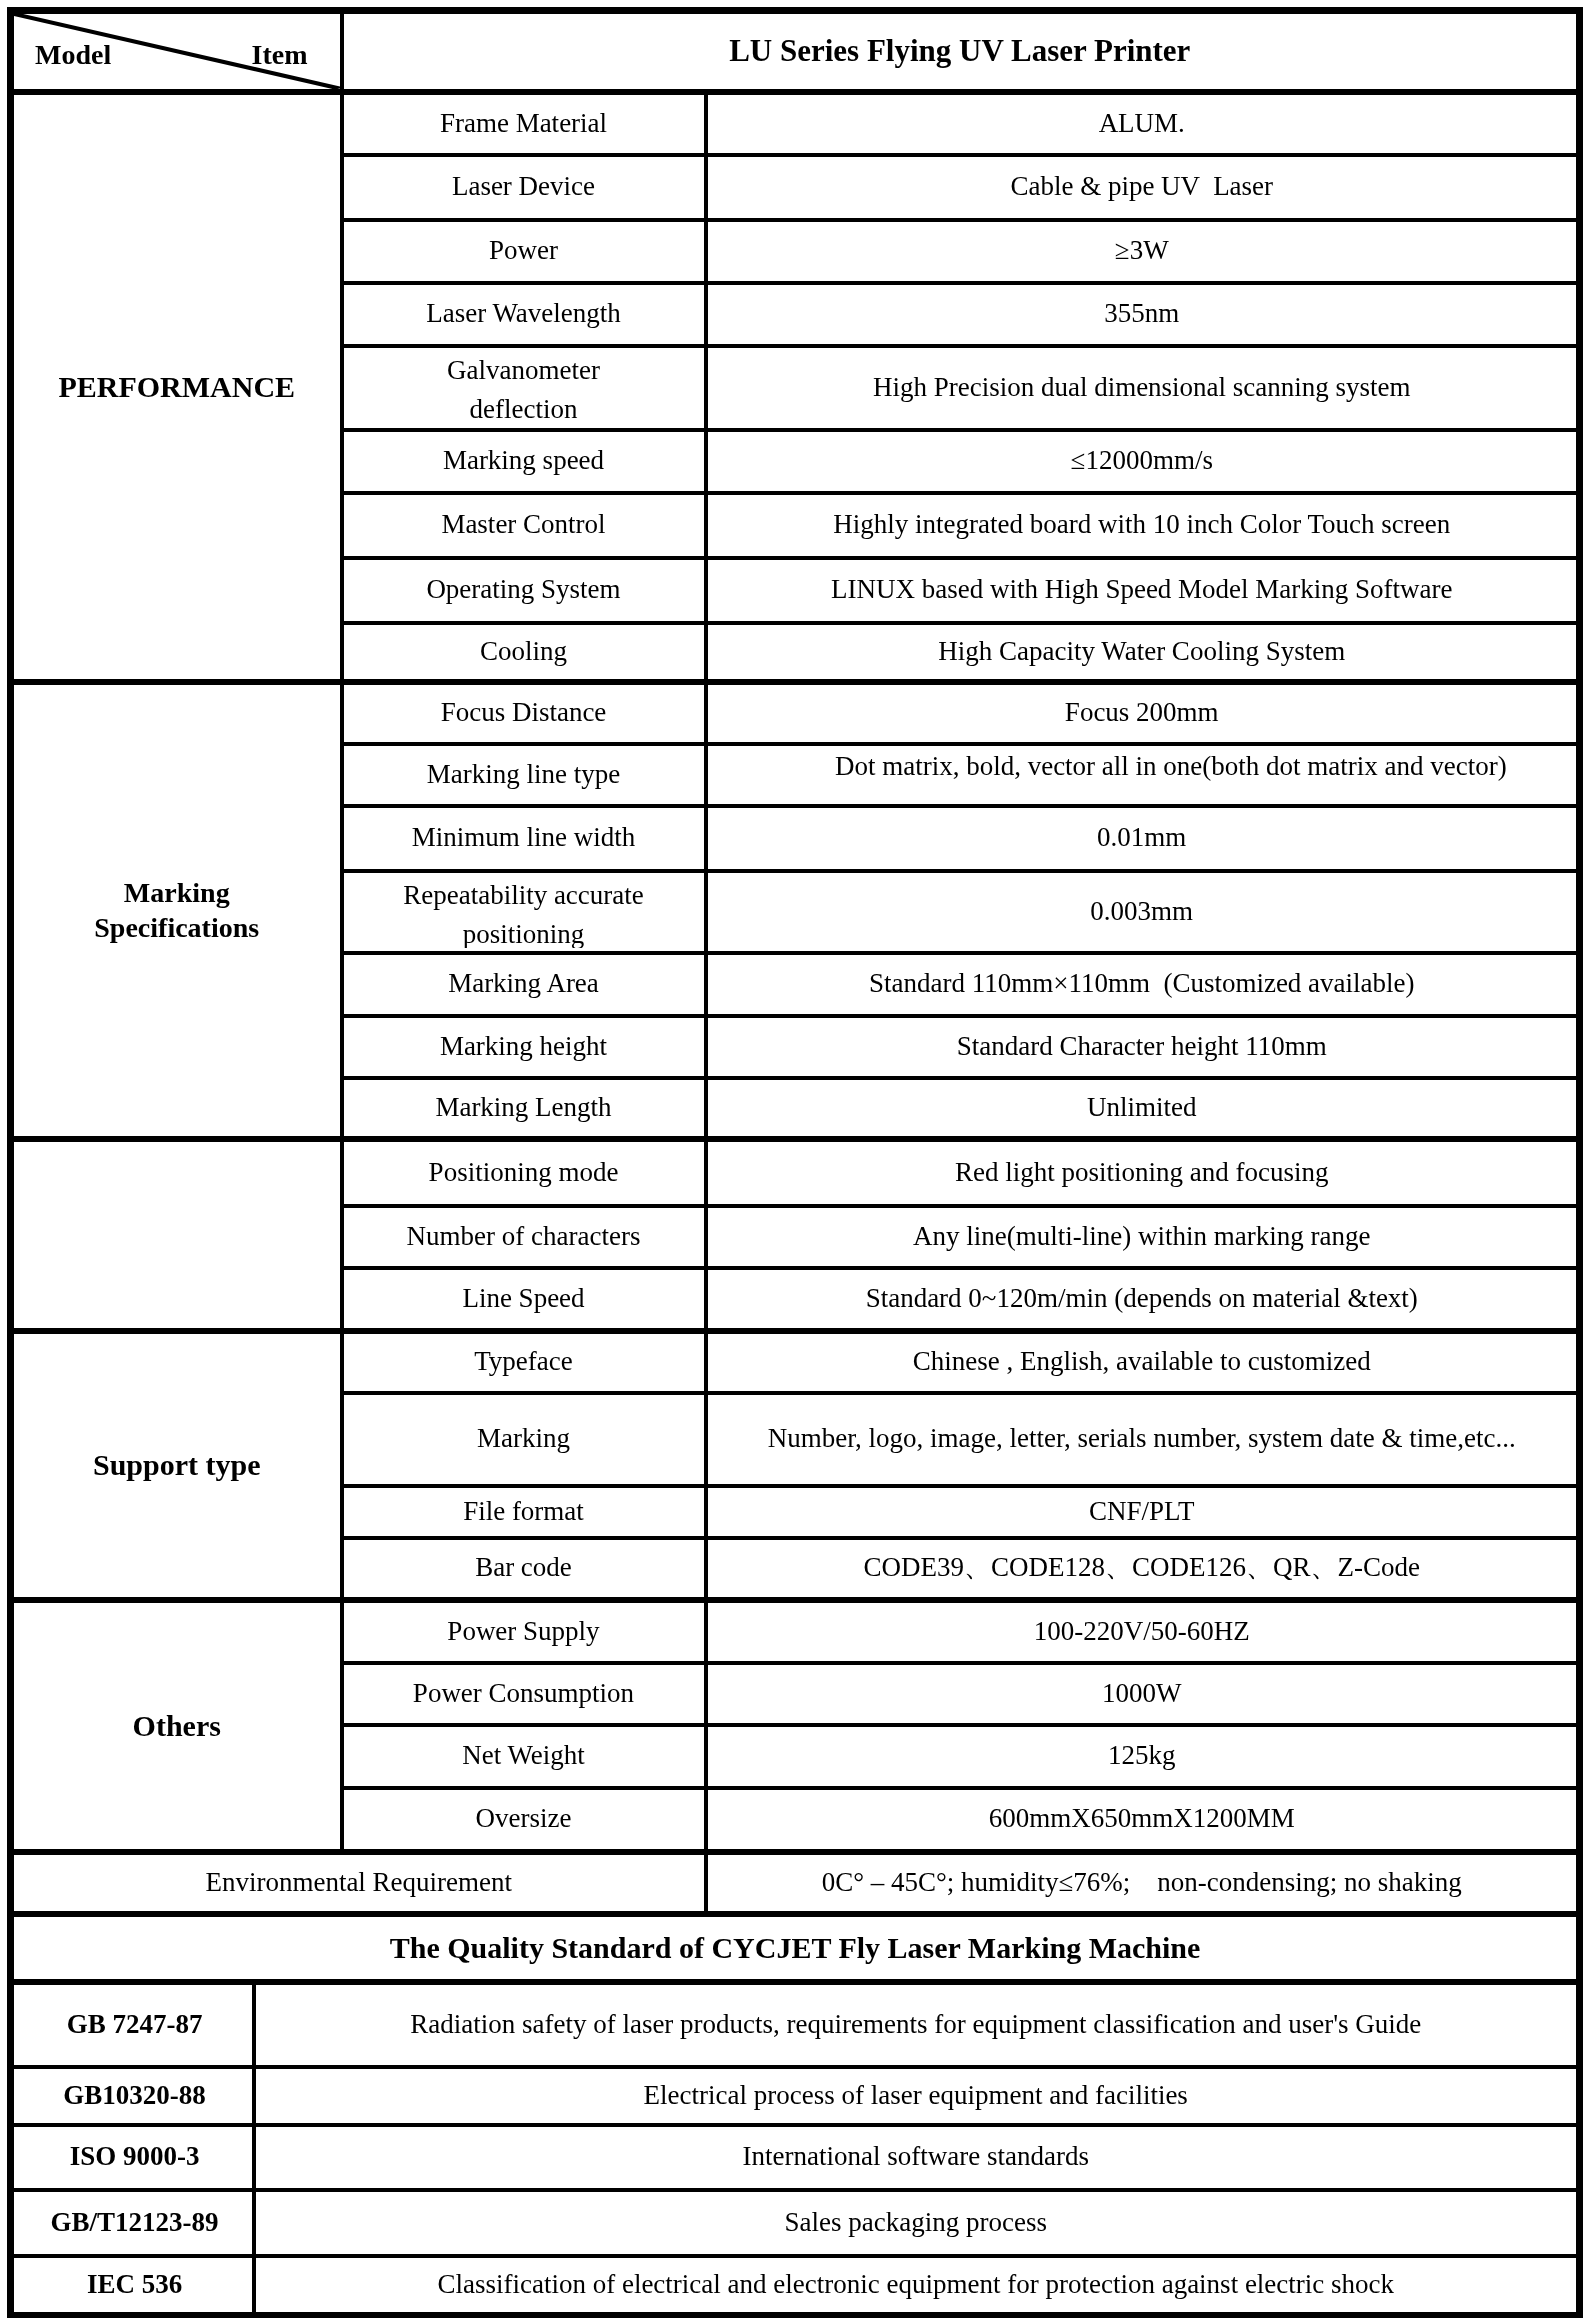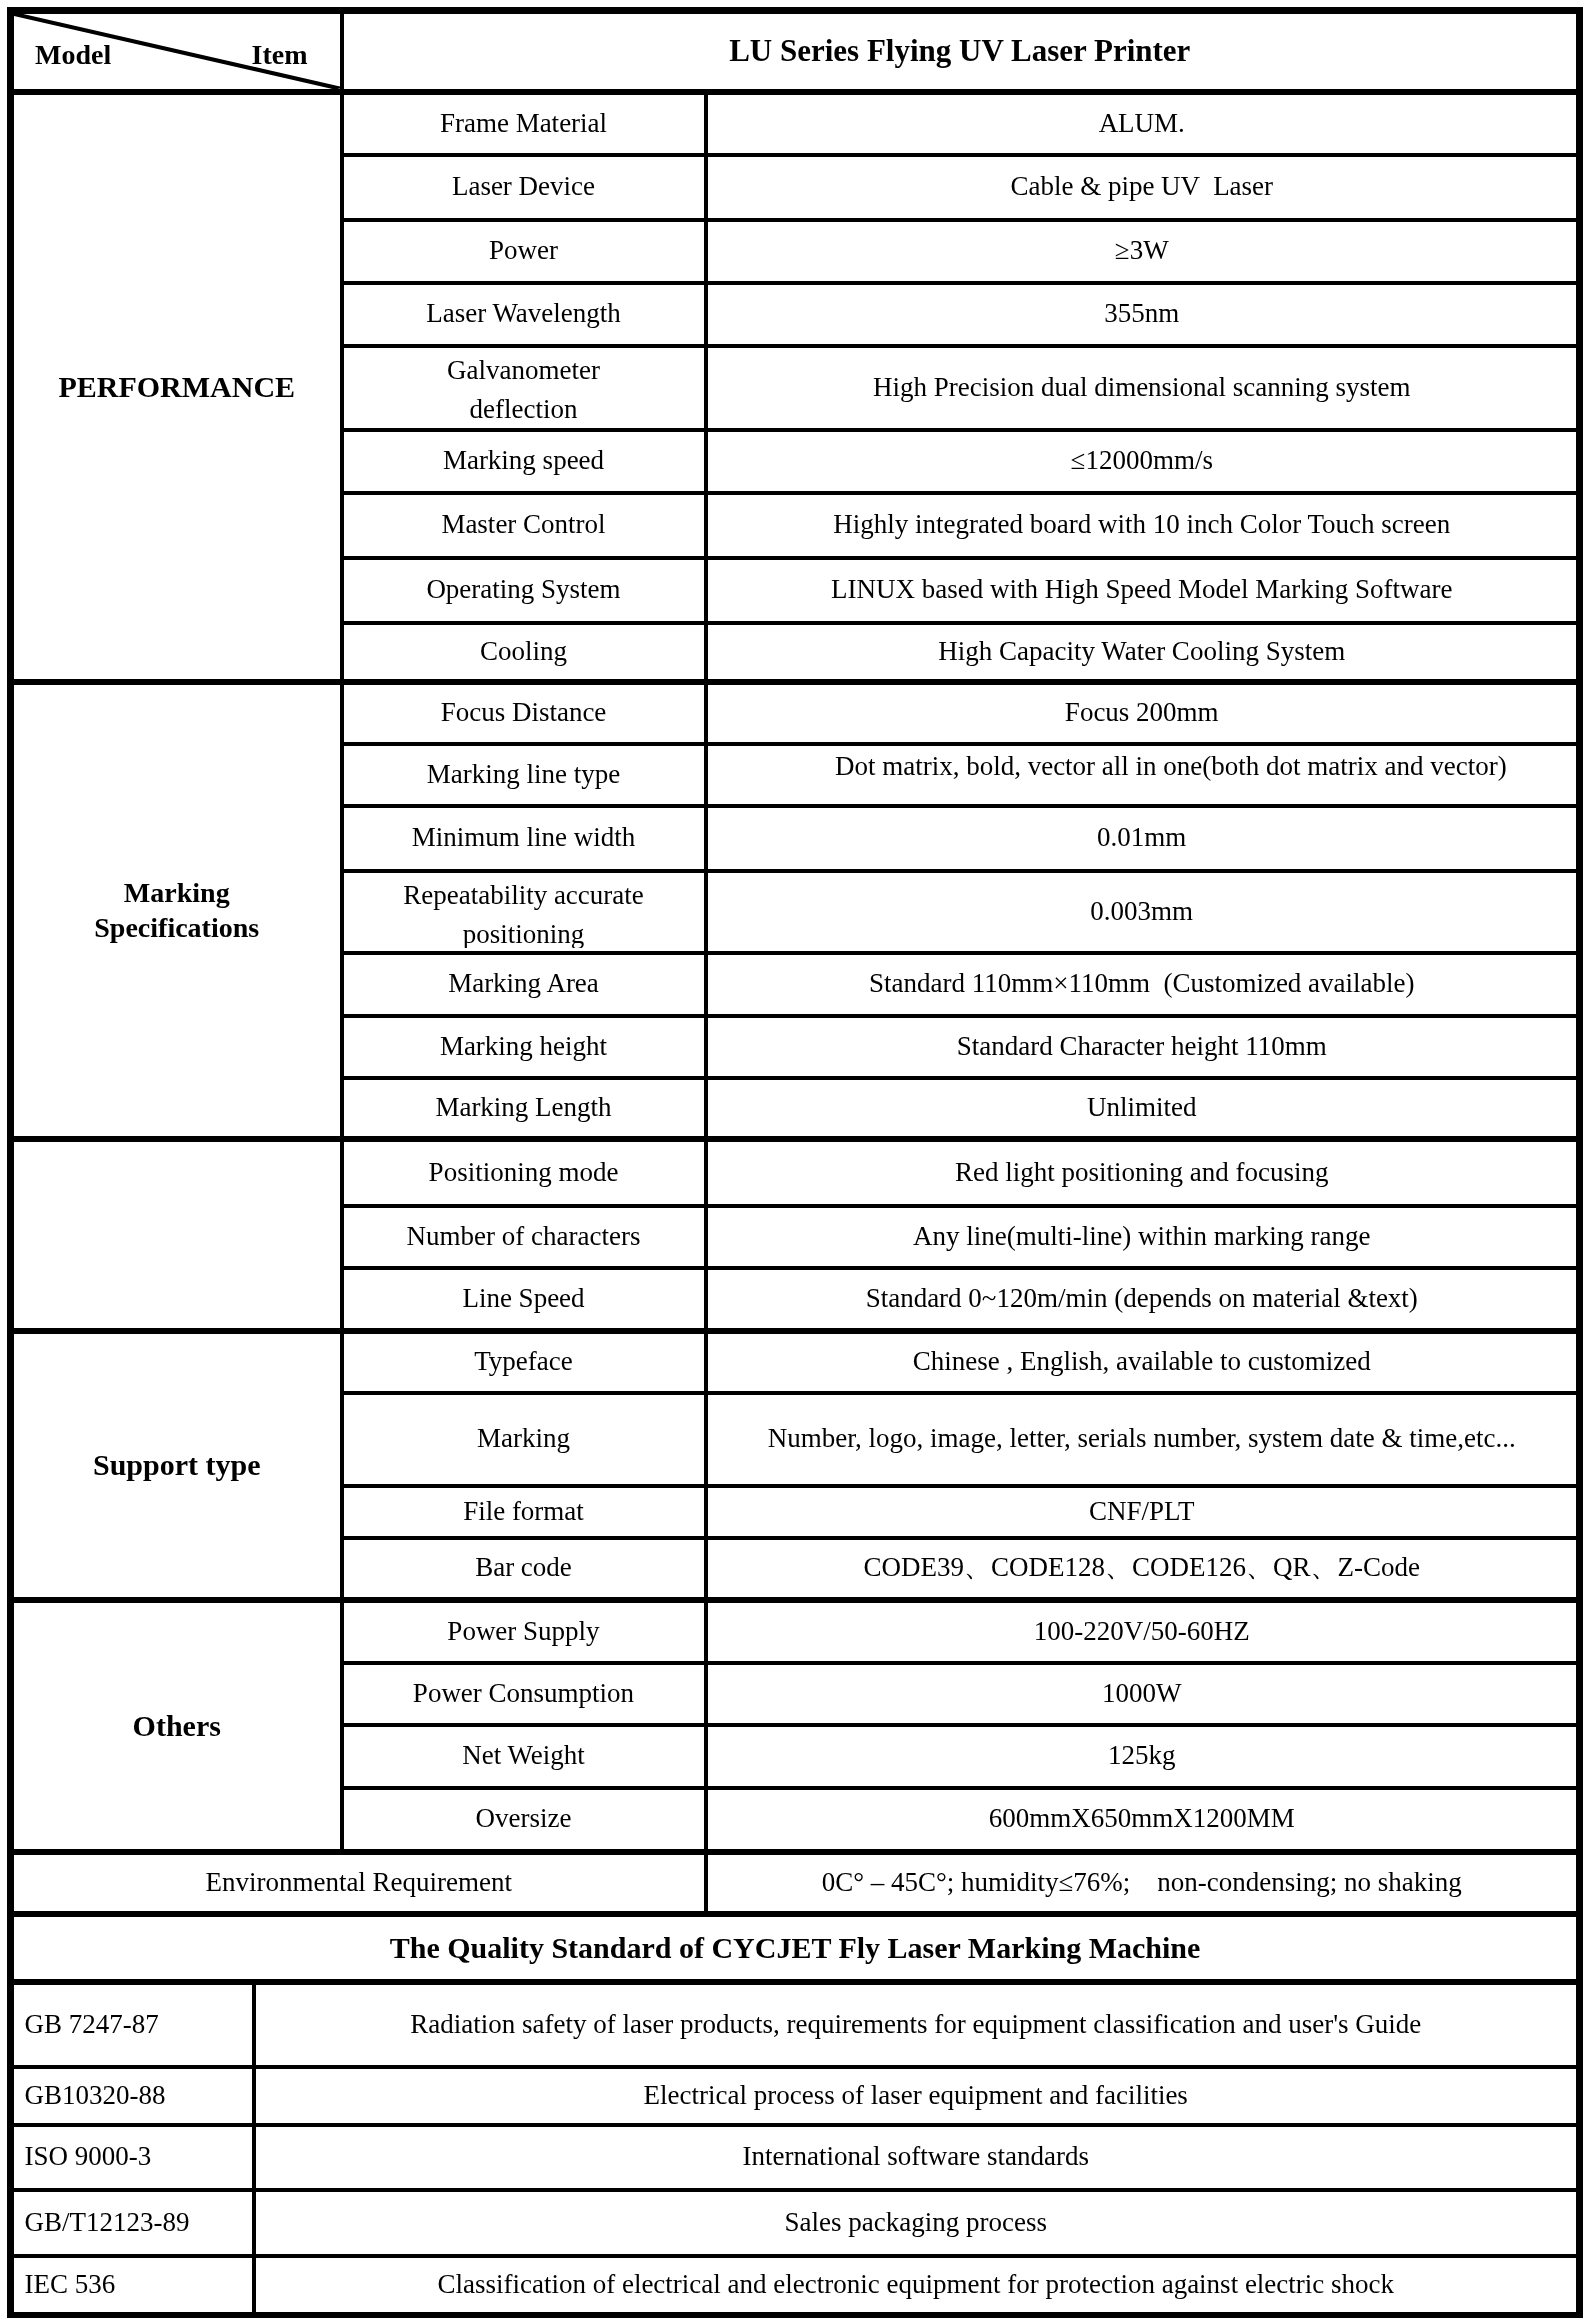--- a/index.html
+++ b/index.html
@@ -19,21 +19,21 @@
   .val{white-space:pre-wrap;}
   .clip{overflow:hidden;margin:0 auto;}
   .clip-galv{height:74px;line-height:39px;text-align:center;}
   .clip-line{height:53px;line-height:37px;text-align:right;}
   .clip-rep{height:72px;line-height:39px;}
   .diag{position:relative;padding:0;}
   .diag svg{position:absolute;left:0;top:0;width:100%;height:100%;}
   .diag .model{position:absolute;left:21px;top:23px;font-weight:bold;font-size:28px;}
   .diag .item{position:absolute;right:32px;top:23px;font-weight:bold;font-size:28px;}
   .qhead{font-weight:bold;font-size:30px;}
-  .code-cell{text-align:left;padding-left:10.6px;font-weight:normal;font-size:27px;}
+  .code-cell{text-align:center;padding-left:10.6px;font-weight:bold;font-size:27px;}
 </style>
 </head>
 <body>
 
 <div class="page">
 <table class="spec">
 <colgroup>
         <col style="width:243px">
         <col style="width:88px">
         <col style="width:364px">

